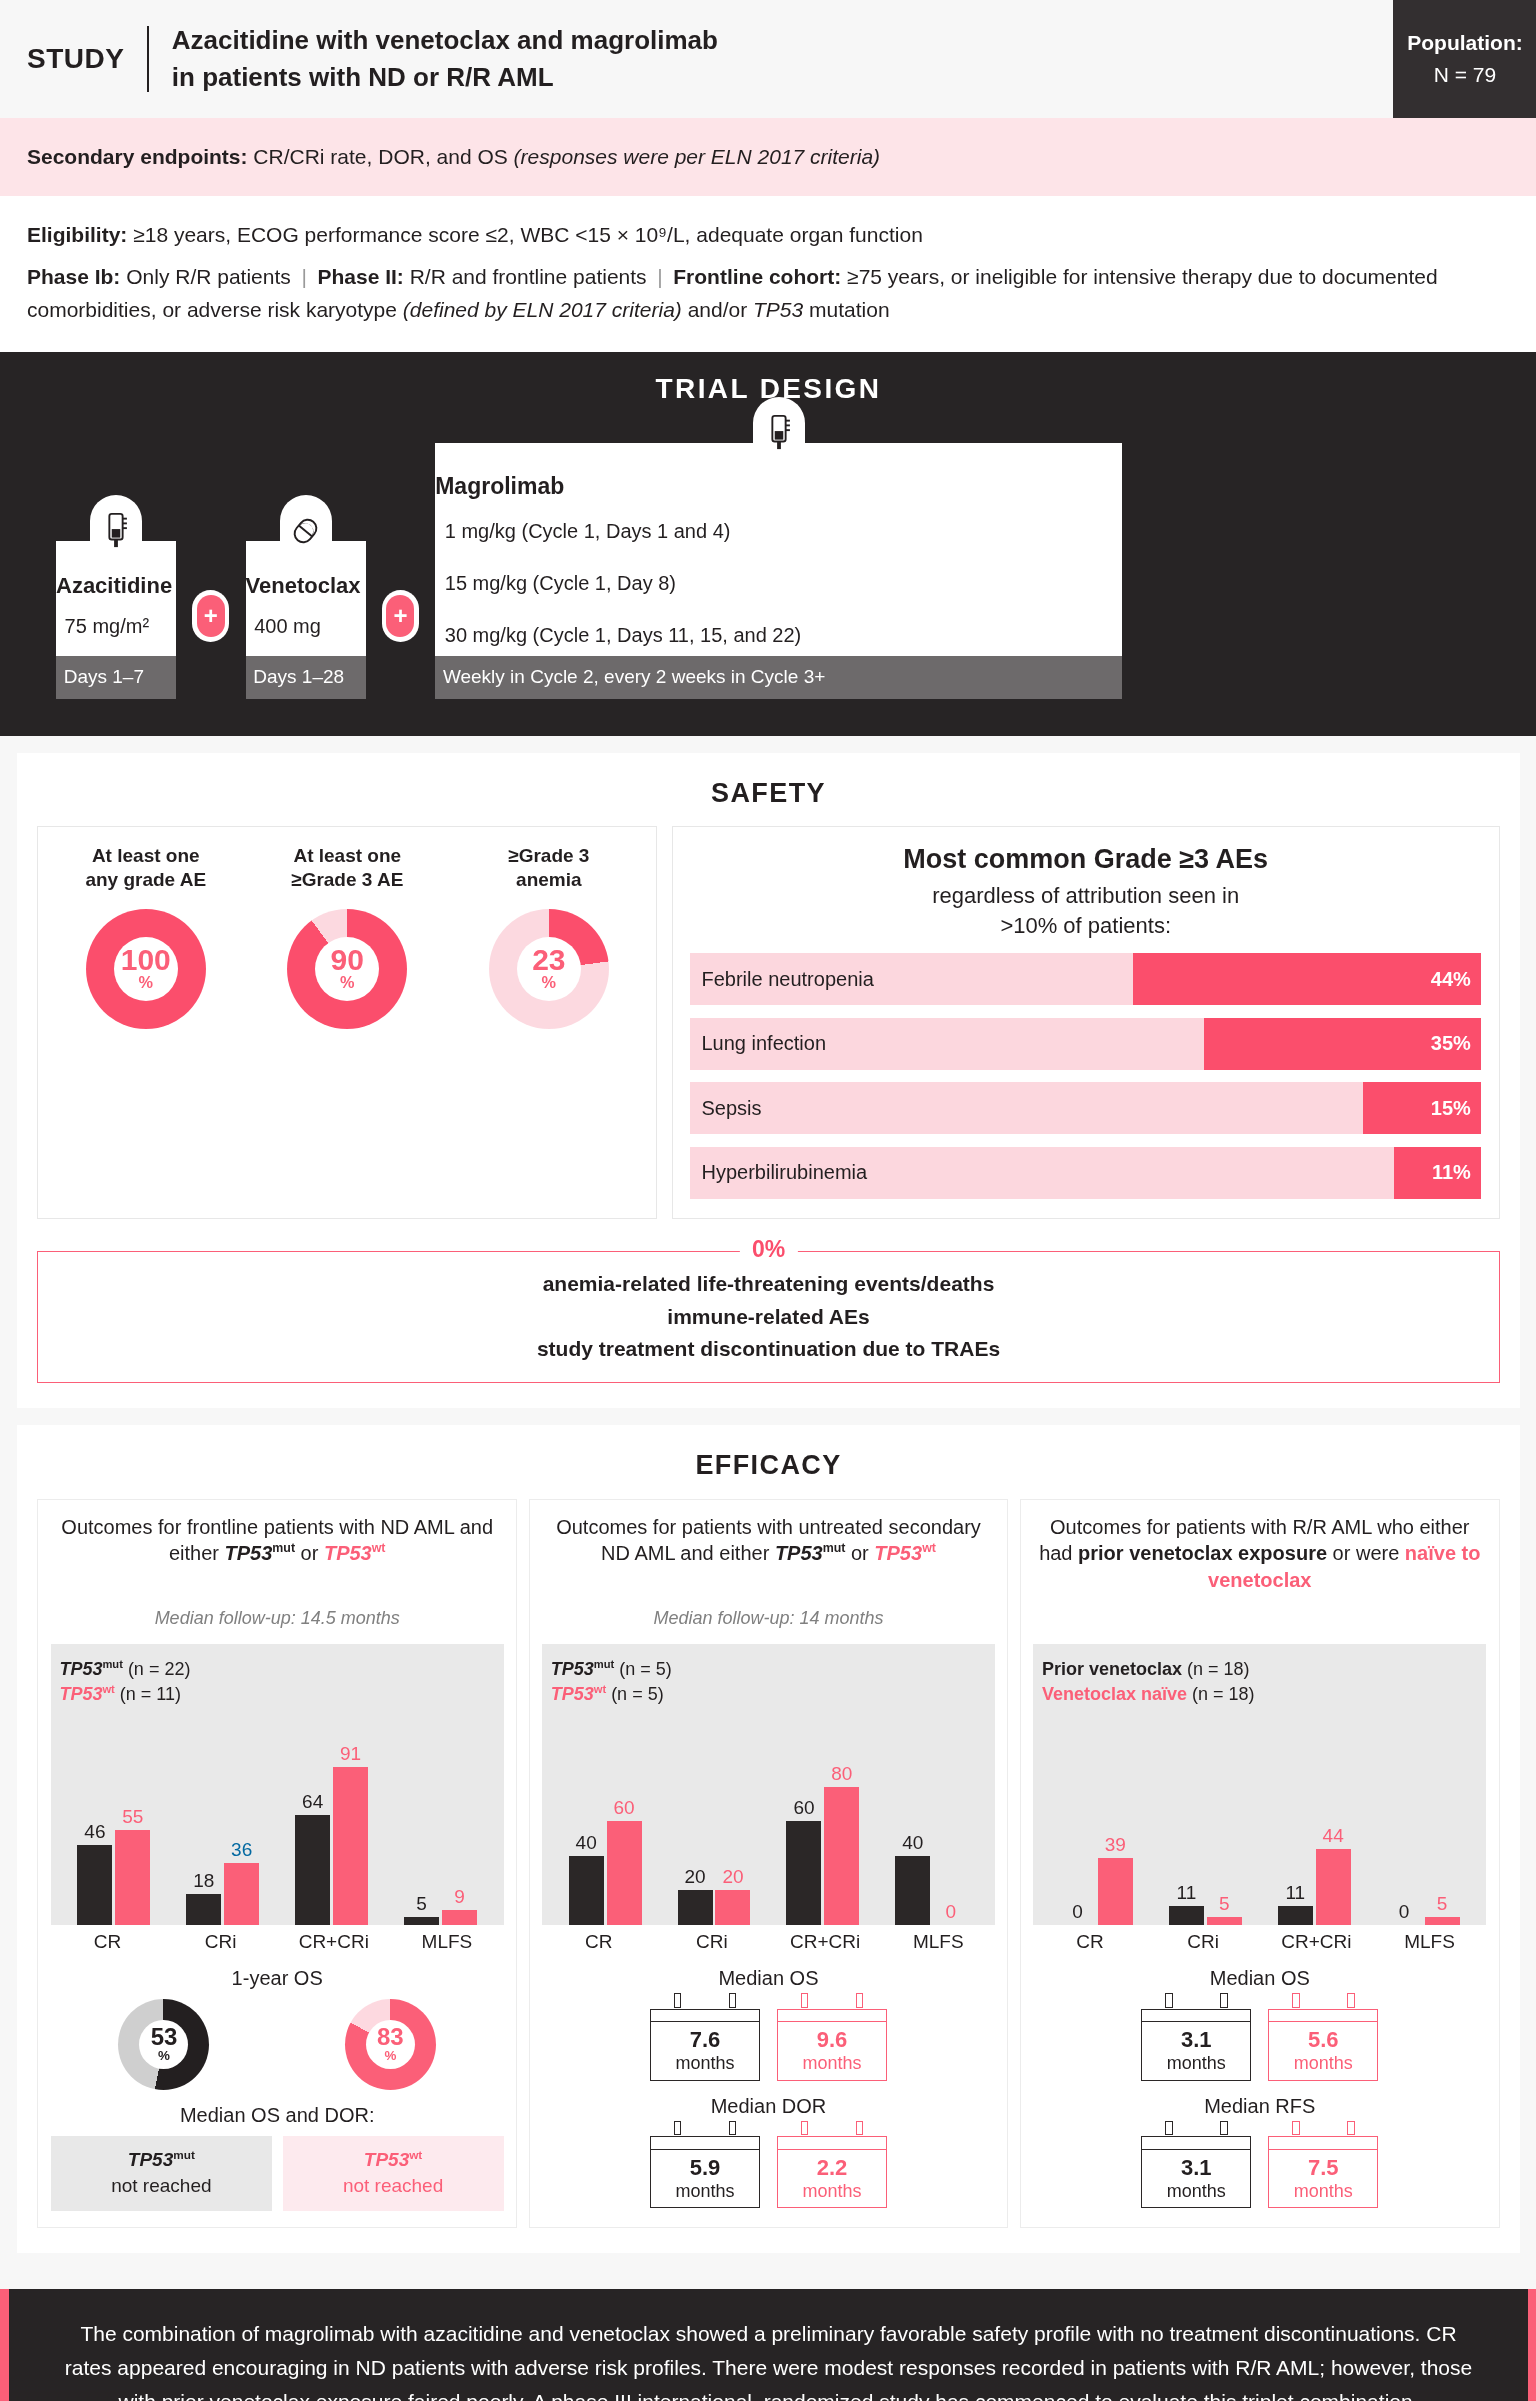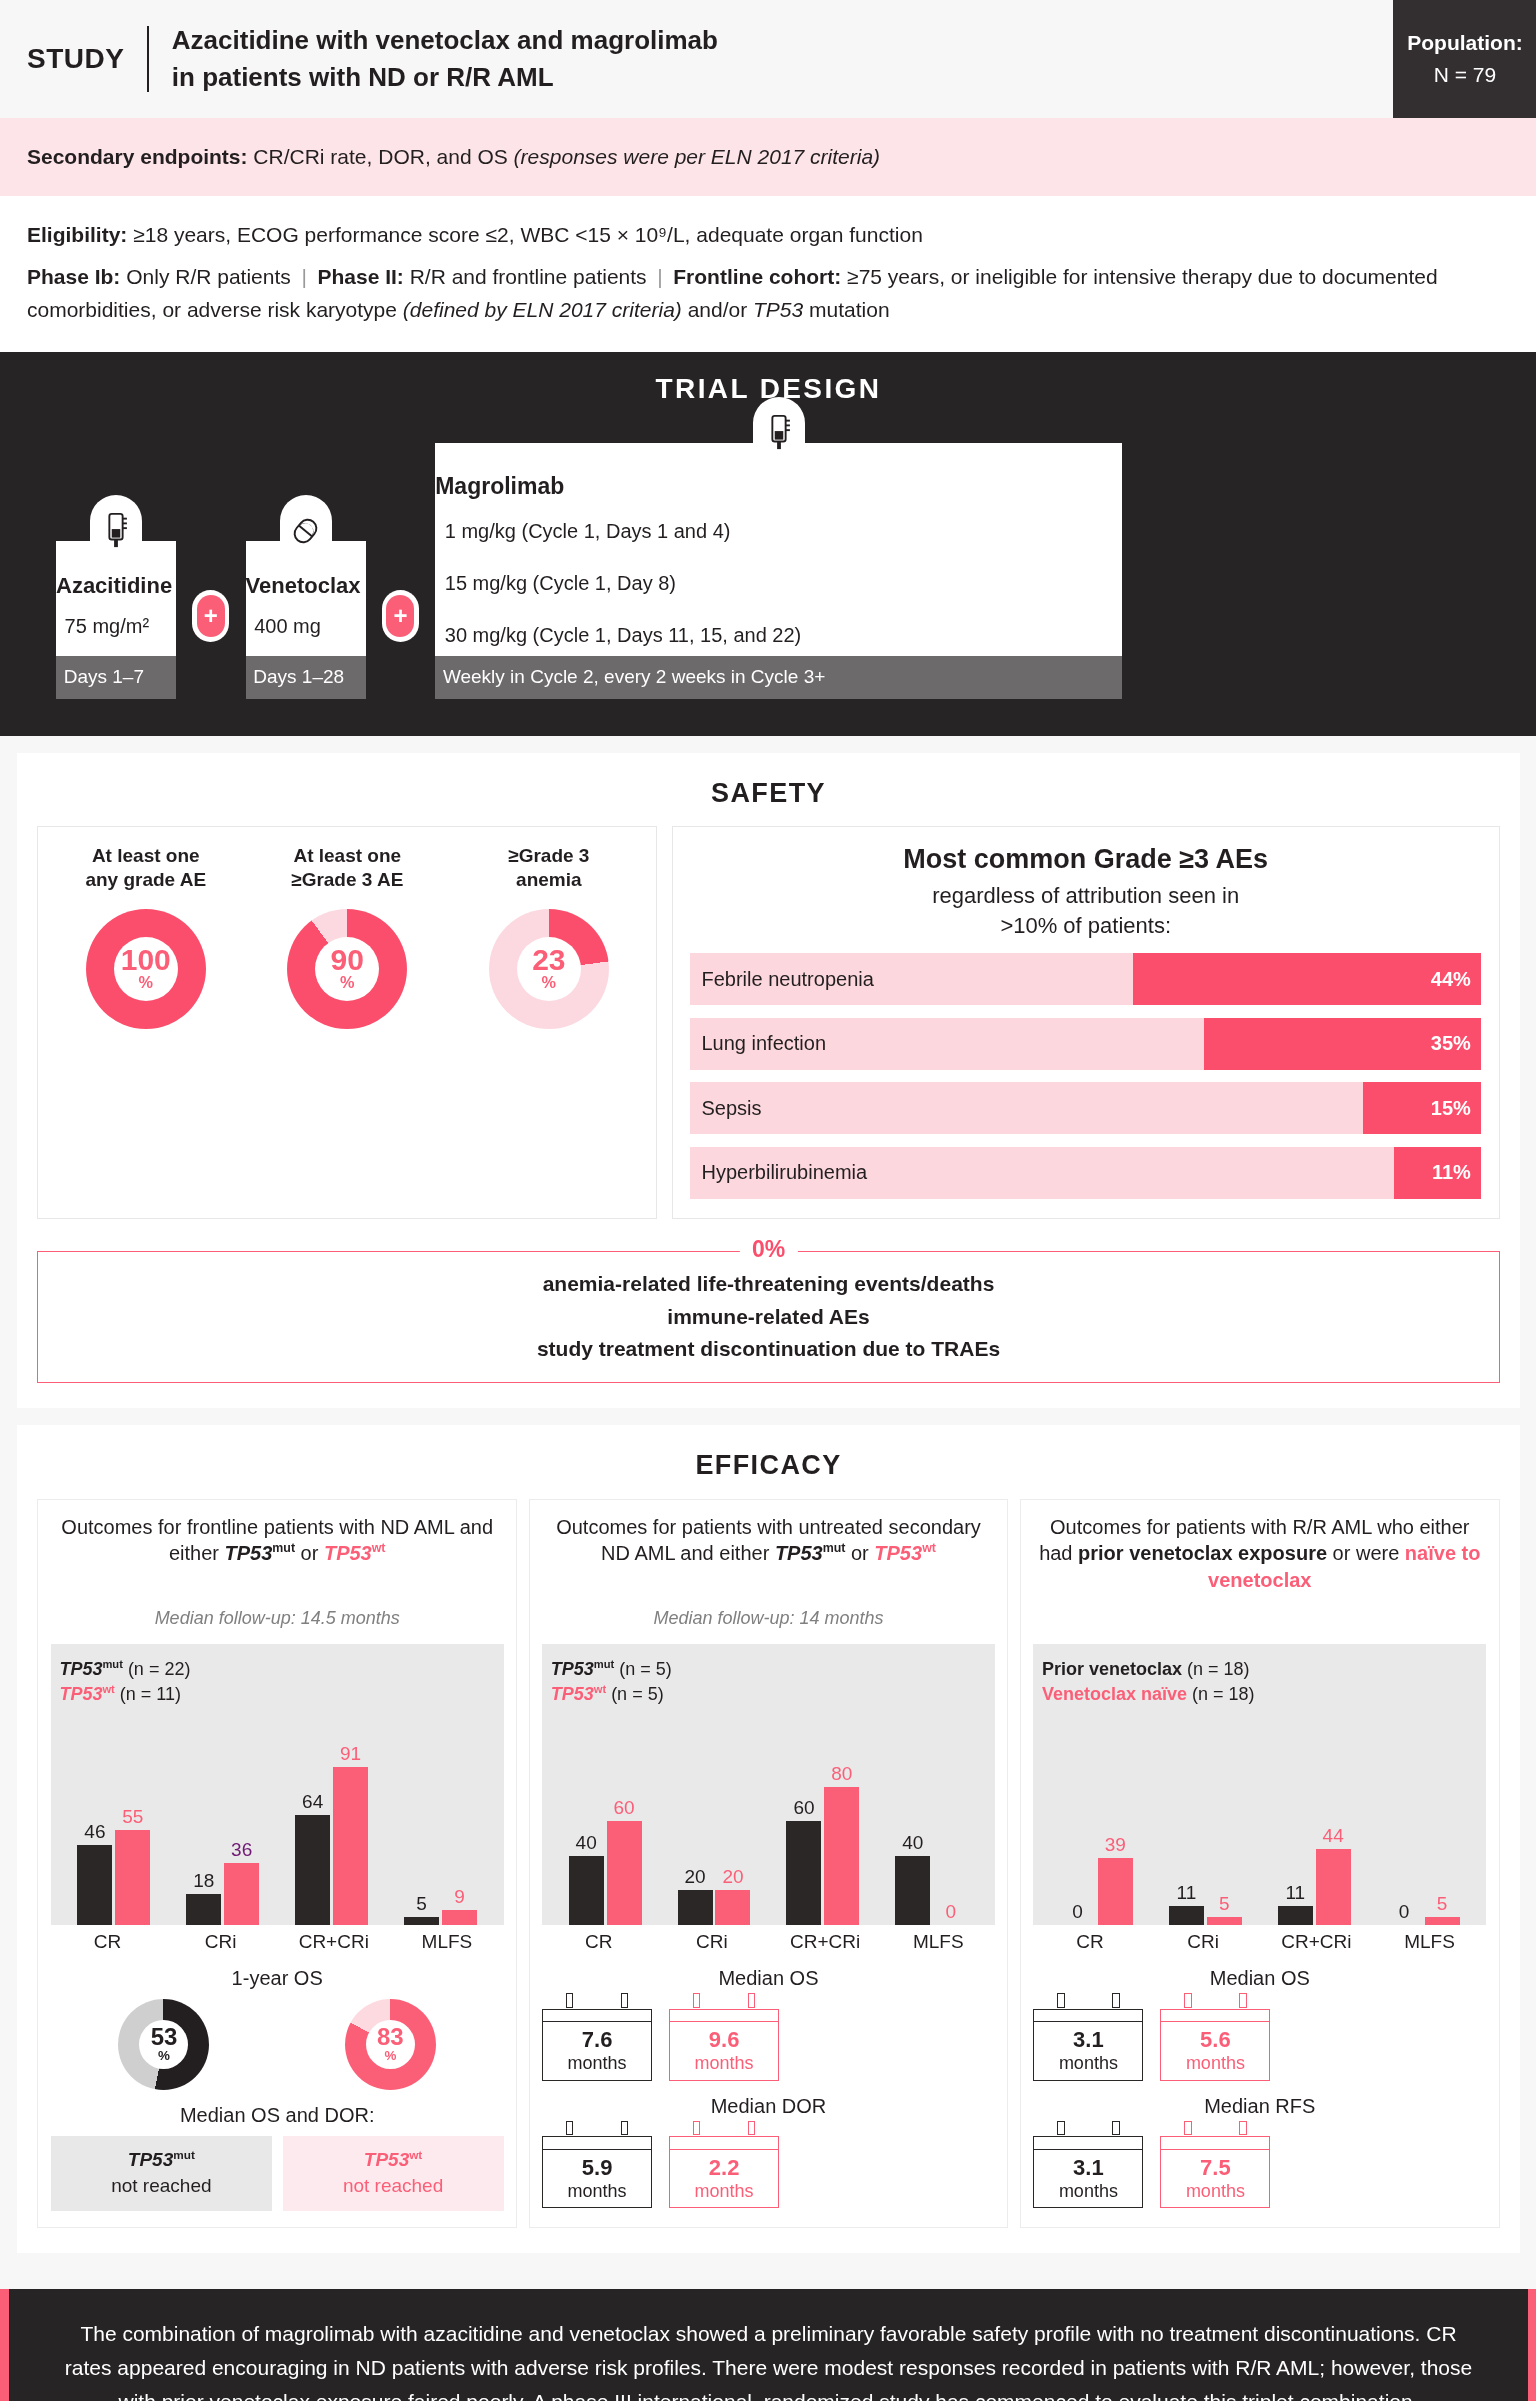--- a/index.html
+++ b/index.html
@@ -129,21 +129,21 @@
   .xaxis { display: flex; justify-content: space-around; margin-top: 5.8px; }
   .xlab { font-size: 19px; width: 77px; text-align: center; }
 
   .sub-title { text-align: center; font-size: 20px; margin: 14.4px 0 8.6px 0; }
   .donut-pair { display: flex; justify-content: space-around; align-items: center; }
   .donut-sm { width: 91px; height: 91px; border-radius: 50%; position: relative; }
   .donut-sm .hole { position: absolute; inset: 21px; background: #fff; border-radius: 50%; display: flex; flex-direction: column; align-items: center; justify-content: center; }
   .donut-sm .num { font-size: 24px; font-weight: 700; line-height: 0.95; }
   .donut-sm .pct { font-size: 13.4px; font-weight: 700; }
 
-  .cal-pair { display: flex; justify-content: flex-start; gap: 17px; }
+  .cal-pair { display: flex; justify-content: center; gap: 17px; }
   .cal { width: 110px; }
   .cal-top { display: flex; justify-content: space-around; height: 9.6px; }
   .cal-peg { width: 7.7px; height: 14.4px; border: 1.4px solid #2b2727; background: #fff; position: relative; top: -5.8px; }
   .cal.rosecal .cal-peg { border-color: #fb5f78; }
   .cal-body { border: 1.4px solid #2b2727; }
   .cal.rosecal .cal-body { border-color: #fb5f78; }
   .cal-bar { height: 12.5px; border-bottom: 1.4px solid #2b2727; }
   .cal.rosecal .cal-bar { border-bottom-color: #fb5f78; }
   .cal-num { text-align: center; font-size: 22px; font-weight: 700; padding-top: 4.8px; }
   .cal-unit { text-align: center; font-size: 18px; padding-bottom: 5.8px; }
@@ -381,21 +381,21 @@
                     <div class="bar-val" style="color: rgb(251, 95, 120);">55</div>
                     <div class="bar rose" style="height: 95px;"></div>
                   </div>
                 </div>
                 <div class="grp">
                   <div class="bar-holder">
                     <div class="bar-val" style="color: rgb(35, 31, 32);">18</div>
                     <div class="bar dark" style="height: 31px;"></div>
                   </div>
                   <div class="bar-holder">
-                    <div class="bar-val" style="color: #701a75;">36</div>
+                    <div class="bar-val" style="color: #0369a1;">36</div>
                     <div class="bar rose" style="height: 62px;"></div>
                   </div>
                 </div>
                 <div class="grp">
                   <div class="bar-holder">
                     <div class="bar-val" style="color: rgb(35, 31, 32);">64</div>
                     <div class="bar dark" style="height: 110px;"></div>
                   </div>
                   <div class="bar-holder">
                     <div class="bar-val" style="color: rgb(251, 95, 120);">91</div>

